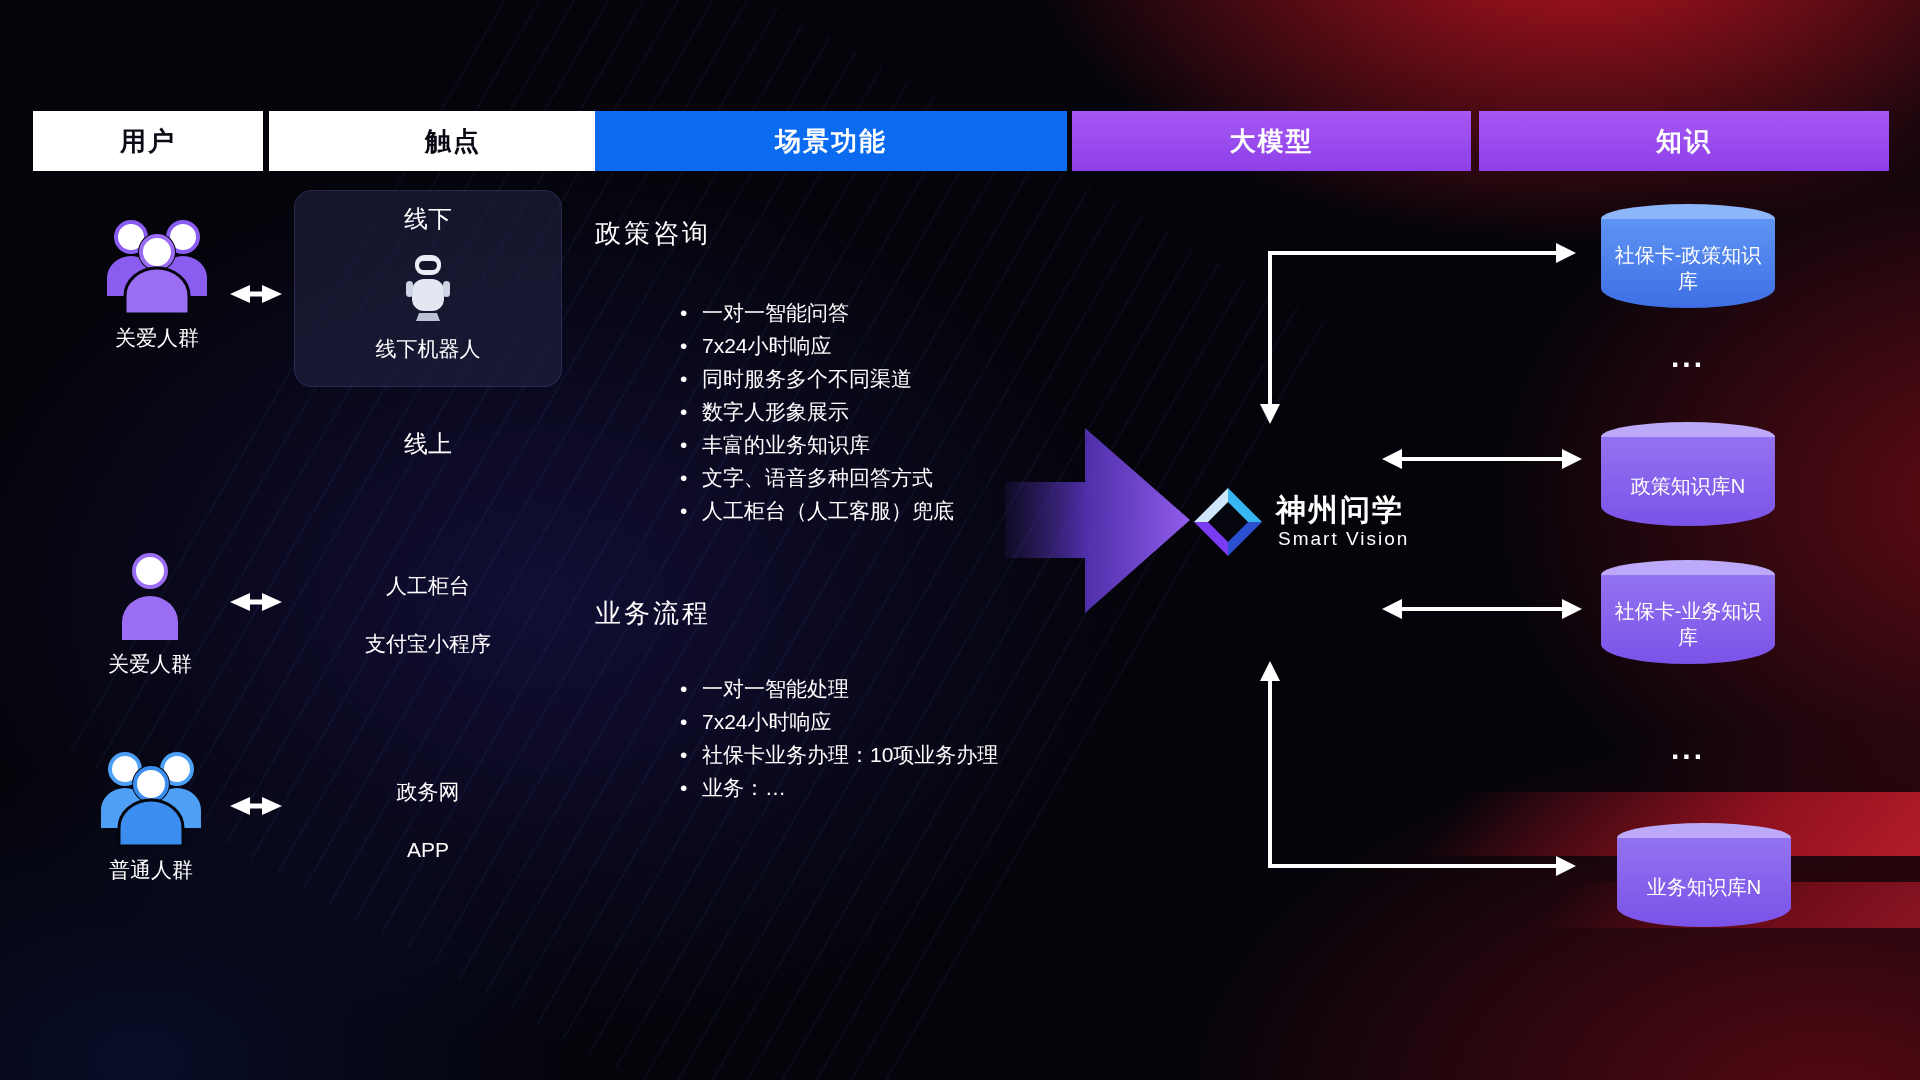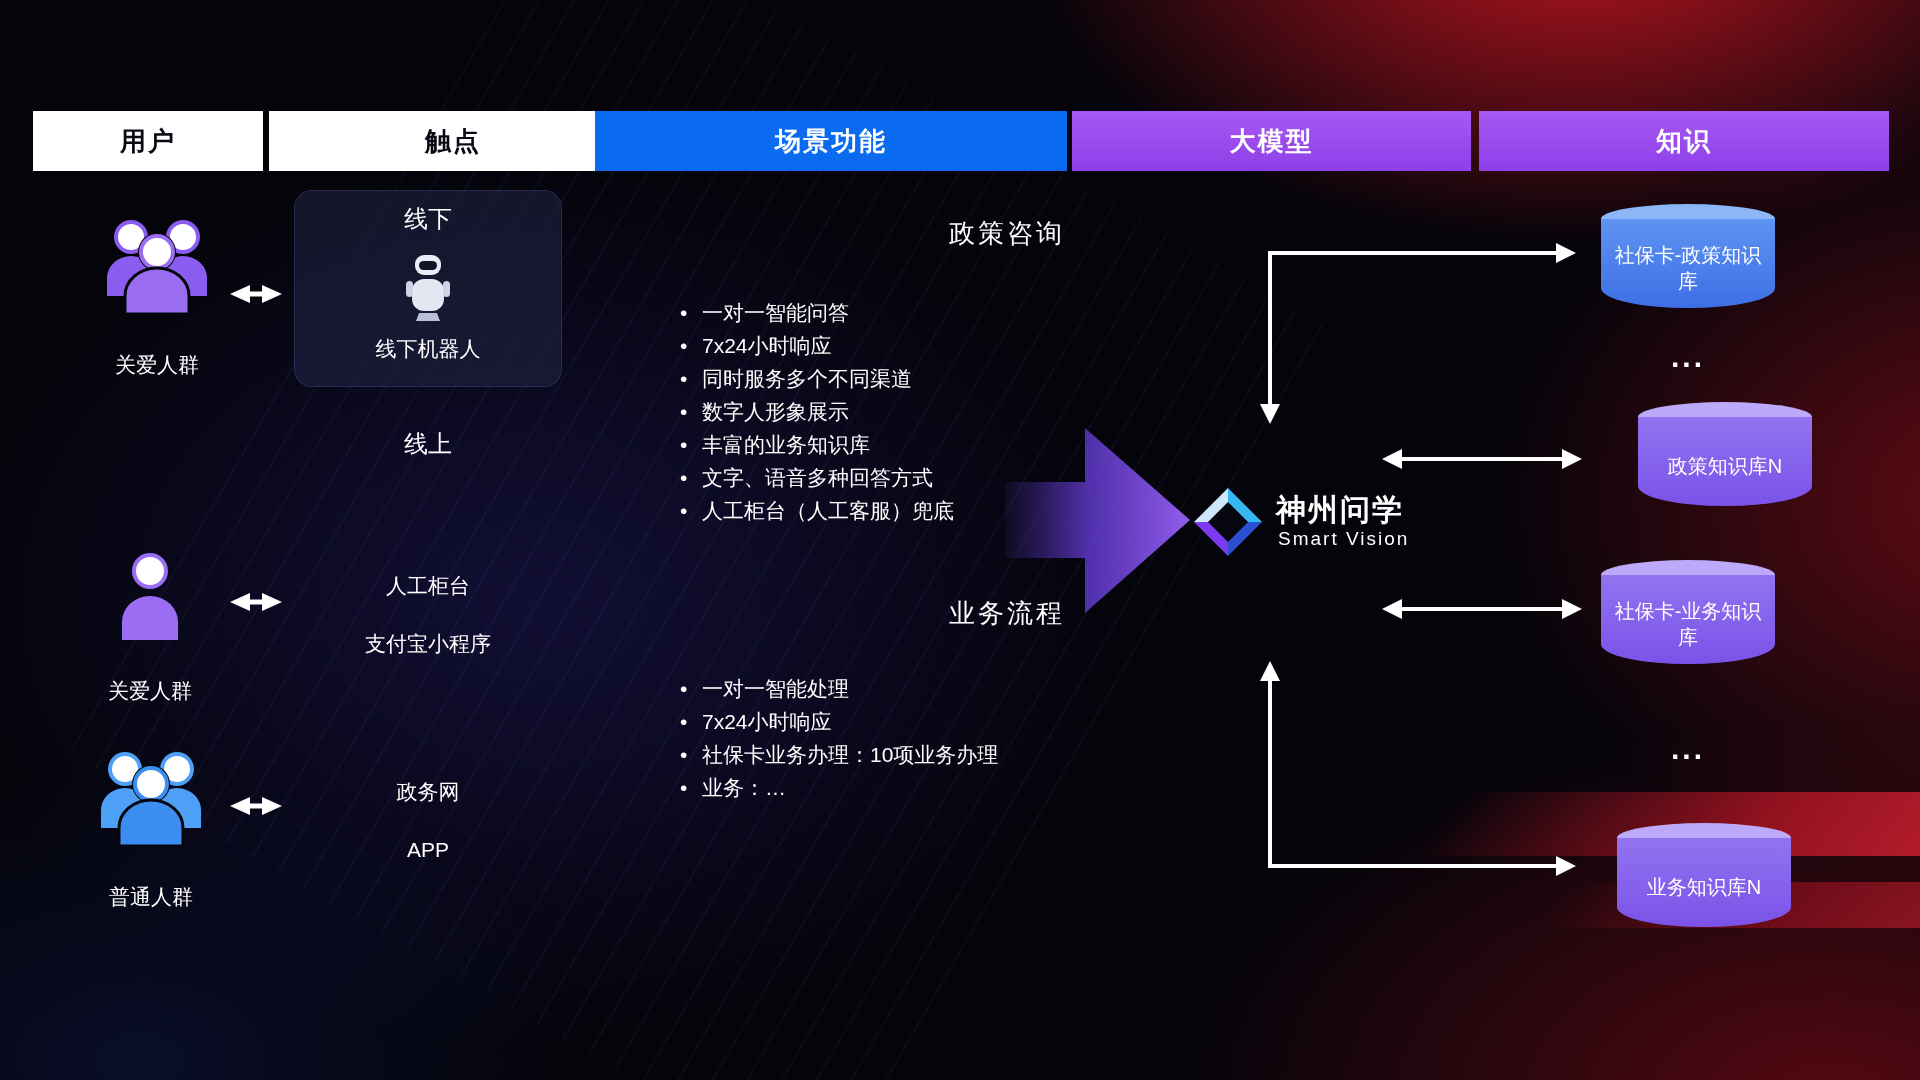--- a/index.html
+++ b/index.html
@@ -26,31 +26,31 @@
     background:linear-gradient(90deg, rgba(140,12,22,0), #a61322 55%, #d82434); opacity:.85; }
   .chev2 { left:1555px; top:882px; width:440px; height:46px; transform:skewX(-38deg);
     background:linear-gradient(90deg, rgba(140,12,22,0), #8e101e 55%, #c01e2e); opacity:.7; }
   
   .hdr { position:absolute; top:111px; height:60px; z-index:2; display:flex; align-items:center; justify-content:center;
     font-size:26px; font-weight:bold; letter-spacing:2px; }
   .hdr.white  { background:#ffffff; color:#0a0a14; }
   .hdr.blue   { background:#0a6af0; color:#ffffff; }
   .hdr.purple { background:linear-gradient(180deg,#a558f4,#8f3fe8); color:#ffffff; }
   
-  .user-block { position:absolute; z-index:2; display:flex; flex-direction:column; align-items:center;gap:27px; }
+  .user-block { position:absolute; z-index:2; display:flex; flex-direction:column; align-items:center; }
   .user-label { margin-top:10px; font-size:21px; color:#fff; }
   
   .tp-card { position:absolute; left:294px; top:190px; width:268px; height:197px; z-index:2;
     background:rgba(34,36,70,0.55); border:1px solid rgba(95,100,170,0.25); border-radius:18px; }
   .tp-card .tp-title { position:absolute; top:12px; left:0; right:0; text-align:center; font-size:24px; }
   .tp-card .robot { position:absolute; top:62px; left:50%; transform:translateX(-50%); }
   .tp-card .tp-sub { position:absolute; top:144px; left:0; right:0; text-align:center; font-size:21px; }
   .tp-label { position:absolute; left:294px; width:268px; z-index:2; text-align:center; color:#fff; }
   
-  .scene-title { position:absolute; left:595px; width:470px; z-index:2; text-align:right; font-size:26px; letter-spacing:3px; }
+  .scene-title { position:absolute; left:595px; width:470px; z-index:2; text-align:left; font-size:26px; letter-spacing:3px; }
   .blist { position:absolute; z-index:2; list-style:none; margin:8px; padding:0; font-size:21px; color:#fff; }
   .blist li { line-height:33px; padding-left:22px; position:relative; white-space:nowrap; }
   .blist li::before { content:"•"; position:absolute; left:0; top:0; }
   
   .flow-arrow { position:absolute; left:1005px; top:418px; z-index:1; }
   .logo-wrap { position:absolute; left:1192px; top:486px; z-index:2; }
   .logo-name { position:absolute; left:1276px; top:490px; z-index:2; font-size:30px; font-weight:bold; letter-spacing:2px; }
   .logo-sub  { position:absolute; left:1278px; top:528px; z-index:2; font-size:19px; letter-spacing:2px; }
   
   .db { position:absolute; width:174px; height:104px; z-index:2; }
@@ -177,21 +177,21 @@
     </svg>
   </div>
   <div class="logo-name">神州问学</div>
   <div class="logo-sub">Smart Vision</div>
 
   <div class="db blue" style="left:1601px; top:204px;">
     <div class="top"></div>
     <div class="body">社保卡-政策知识库</div>
   </div>
   <div class="dots" style="top:340px;">...</div>
-  <div class="db purple" style="left:1601px; top:402px;margin-left:37px;">
+  <div class="db purple" style="left:1601px; top:422px;">
     <div class="top"></div>
     <div class="body">政策知识库N</div>
   </div>
   <div class="db purple" style="left:1601px; top:560px;">
     <div class="top"></div>
     <div class="body">社保卡-业务知识库</div>
   </div>
   <div class="dots" style="top:732px;">...</div>
   <div class="db purple" style="left:1601px; top:823px;margin-left:16px;">
     <div class="top"></div>

